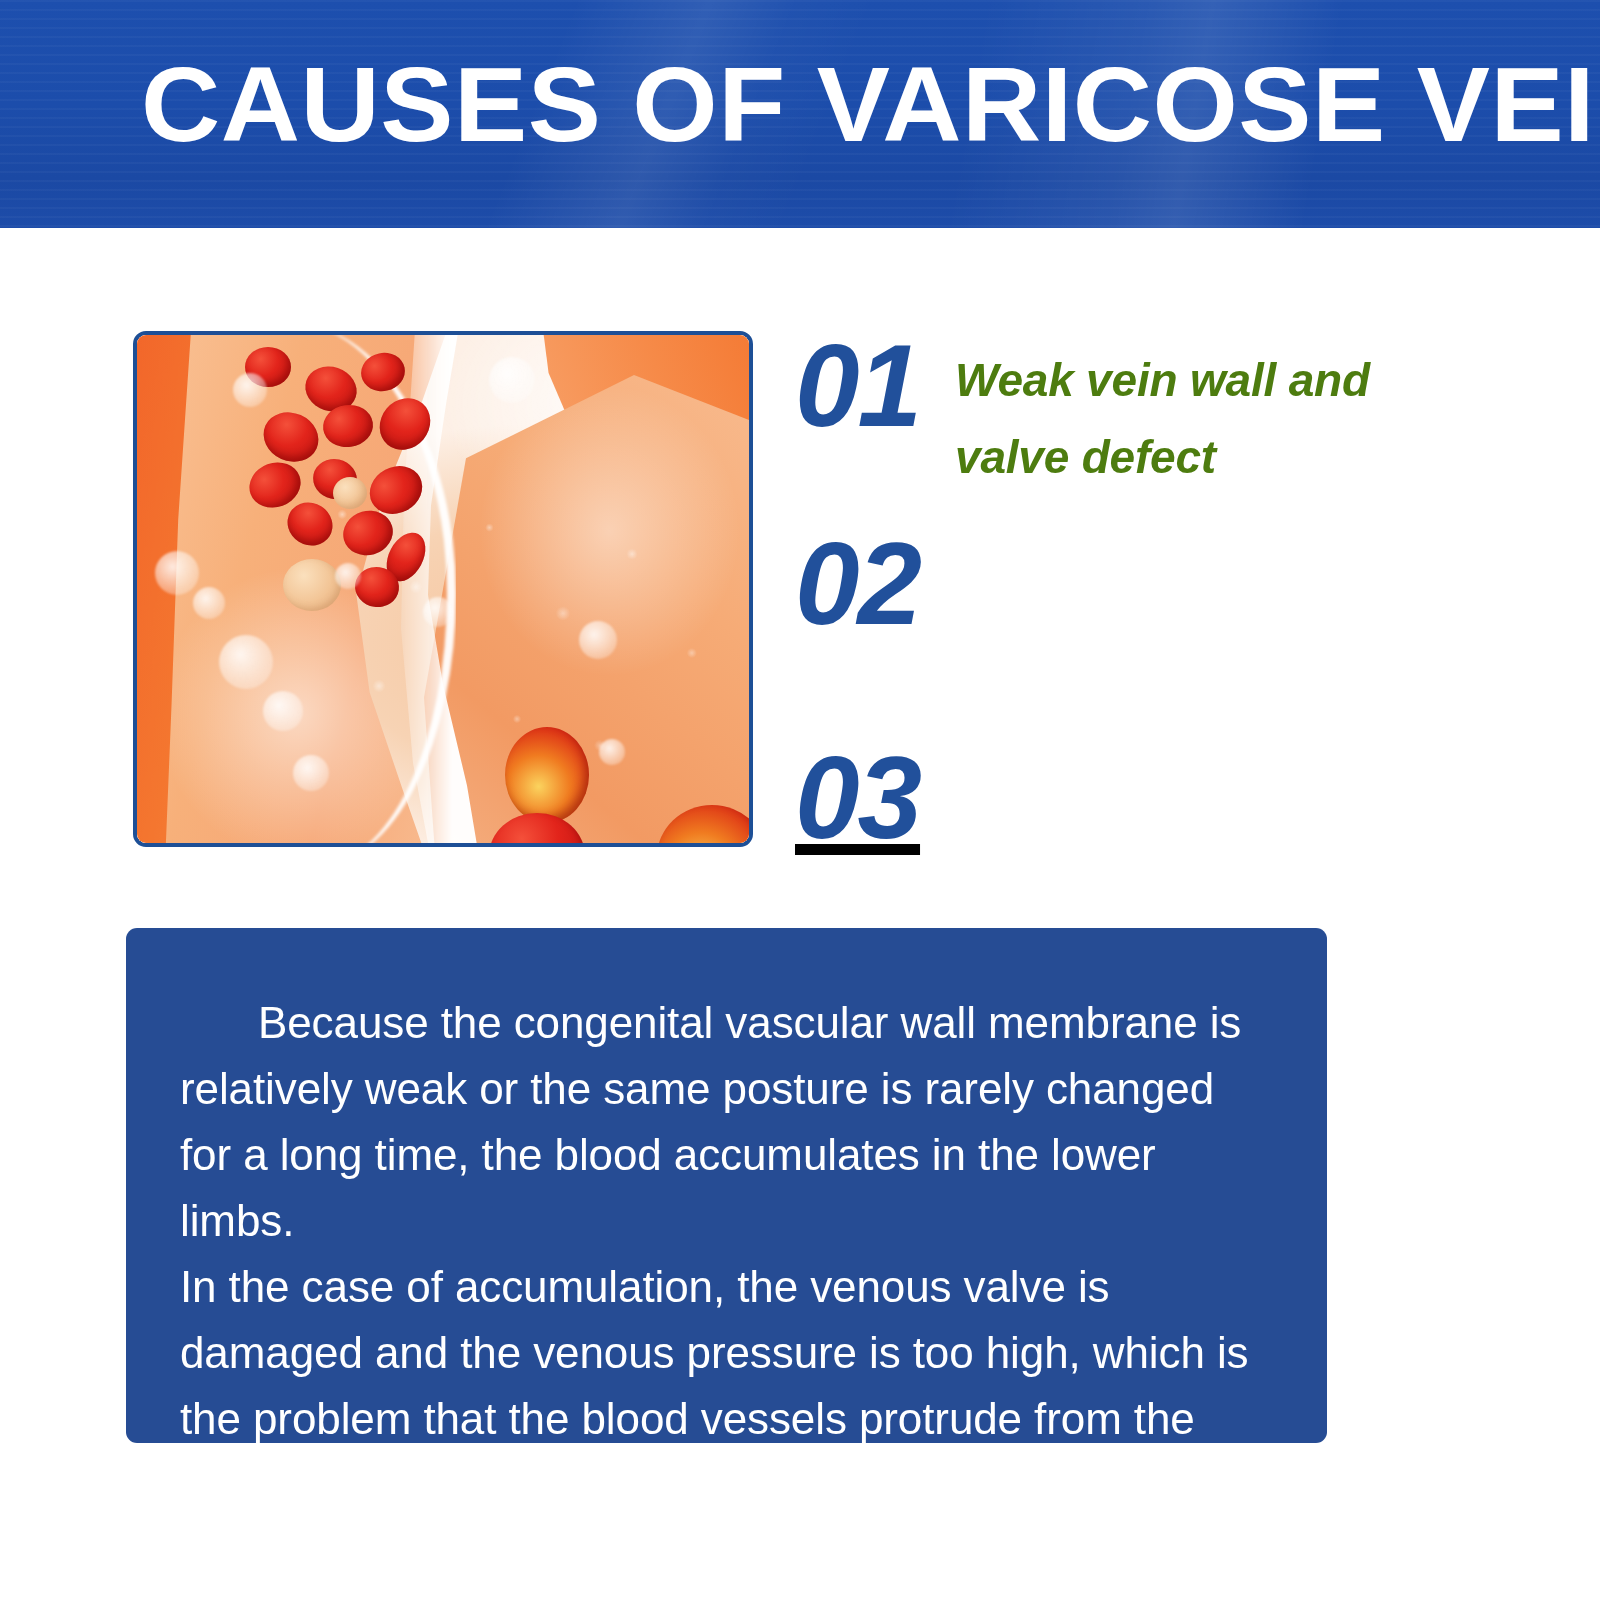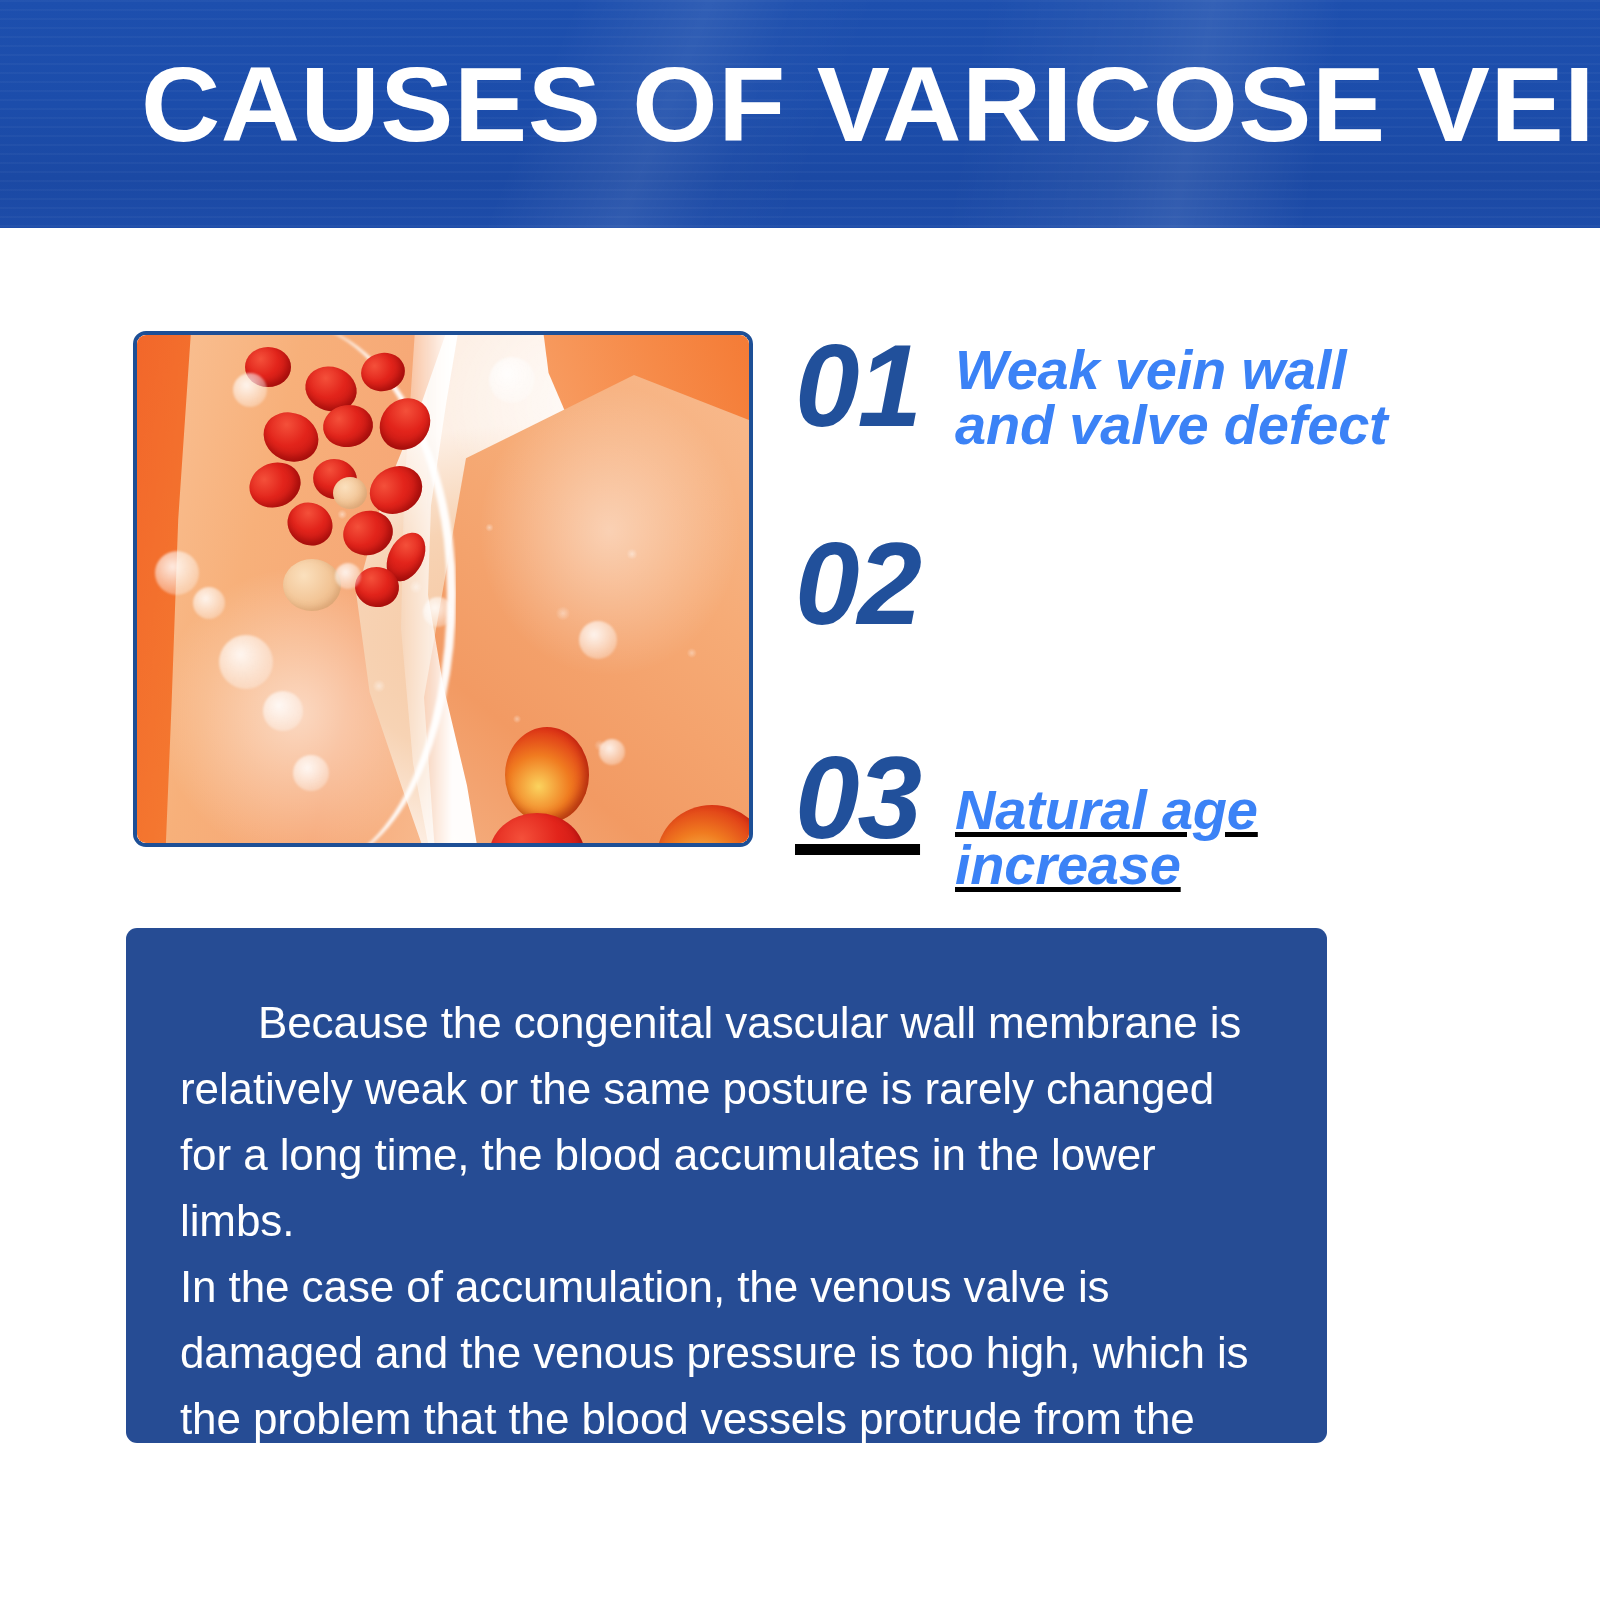--- a/index.html
+++ b/index.html
@@ -226,26 +226,26 @@
     font-family: "Liberation Sans", sans-serif;
     font-weight: bold;
     font-style: italic;
     font-size: 116px;
     line-height: 112px;
     letter-spacing: -2px;
     width: 160px;
     flex: 0 0 160px;
   }
   .cause-text {
-    color: #3b82f6;
+    color: #4d7c0f;
     font-family: "Liberation Sans", sans-serif;
     font-weight: bold;
     font-style: italic;
-    font-size: 56px;
-    line-height: 55px;
+    font-size: 46px;
+    line-height: 77px;
     letter-spacing: -0.2px;
     padding-top: 12px;
     width: 470px;
   }
   .cause-item.i2 .cause-text { padding-top: 40px; }
 
   
   .note-card {
     position: absolute;
     left: 126px;
@@ -326,21 +326,20 @@
     <div class="cause-number">01</div>
     <div class="cause-text">Weak vein wall and valve defect</div>
   </div>
 
   <div class="cause-item i1">
     <div class="cause-number">02</div>
   </div>
 
   <div class="cause-item i2">
     <div class="cause-number">03</div>
-    <div class="cause-text">Natural age increase</div>
   </div>
 
 </div>
 
 <div class="note-card">
   <div class="note-text">Because the congenital vascular wall membrane is relatively weak or the same posture is rarely changed for a long time, the blood accumulates in the lower limbs.
 In the case of accumulation, the venous valve is damaged and the venous pressure is too high, which is the problem that the blood vessels protrude from the skin surface.</div>
 </div>
 
 </body></html>

